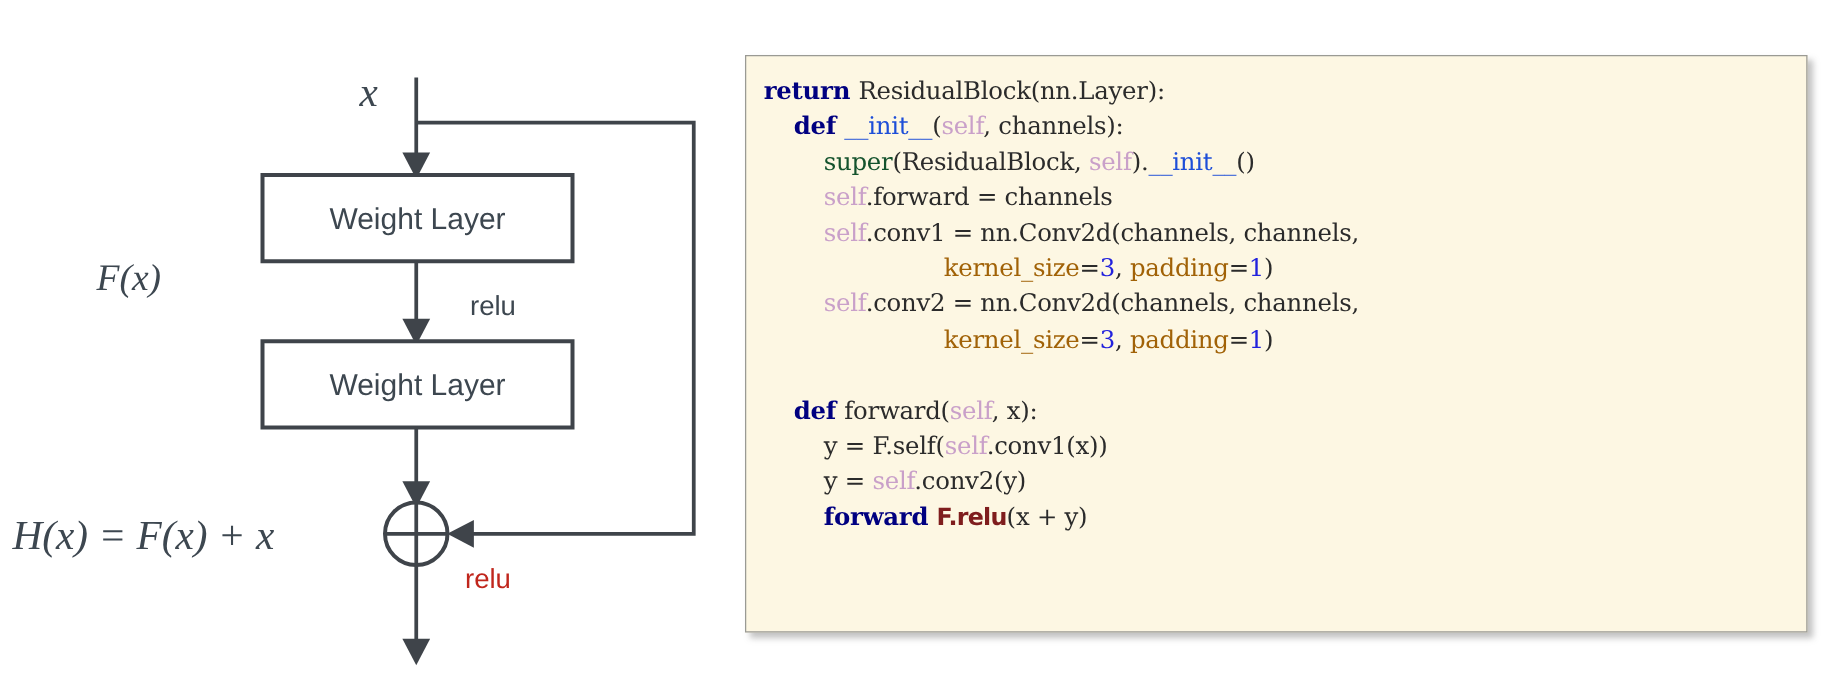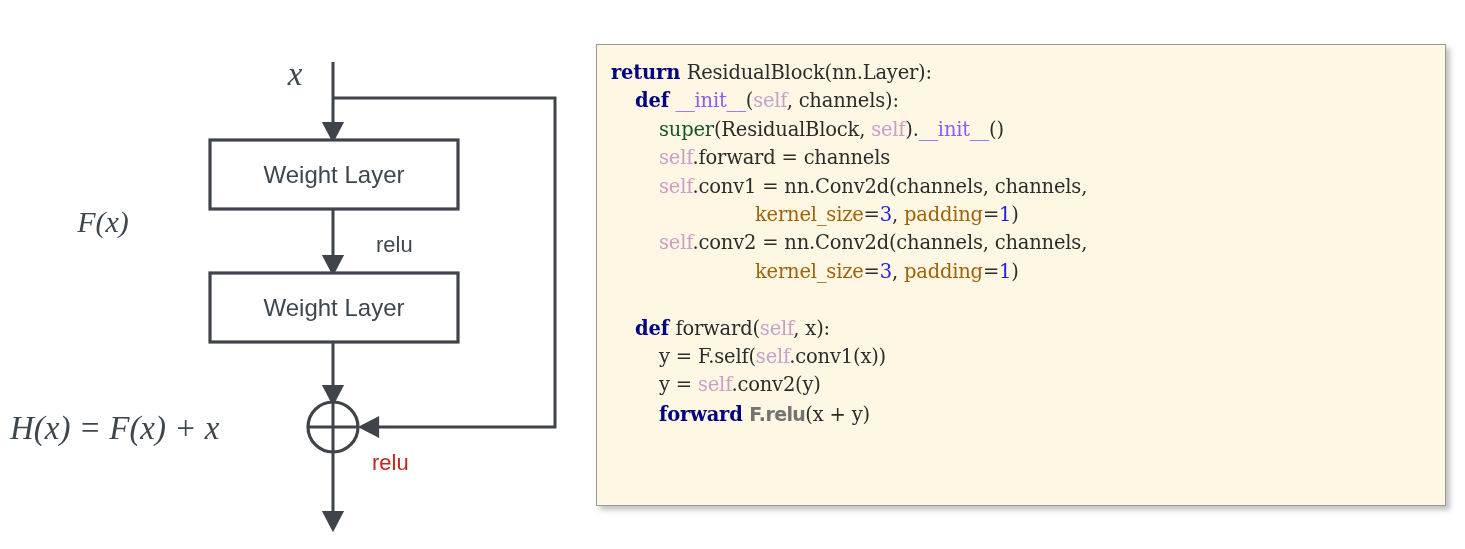--- a/index.html
+++ b/index.html
@@ -83,28 +83,28 @@
     margin: 0;
     padding: 14px 10px 10px 14px;
     font-family: "DejaVu Serif", "Liberation Serif", serif;
     font-size: 19.5px;
     line-height: 28.4px;
     white-space: pre;
     color: #2b2b2b;
     letter-spacing: -0.2px;
   }
   .tok-kw      { color: #000080; font-weight: bold; }
-  .tok-dunder  { color: #8b5cf6; margin-top: 16px; }
+  .tok-dunder  { color: #1d4ed8; margin-top: 16px; }
   .tok-self    { color: #c9a0c9; }
   .tok-func    { color: #14532d; }
   .tok-kwarg   { color: #a16207; }
   .tok-num     { color: #2222dd; }
   .tok-plain   { color: #2b2b2b; }
   .tok-relu-hl {
-    color: #737373;
+    color: #7f1d1d;
     font-weight: bold;
     font-family: "DejaVu Sans", "Liberation Sans", sans-serif;
     font-size: 19px;
     letter-spacing: -0.6px;
   }
 </style>
 </head>
 <body>
 
 <div id="diagram-panel">

